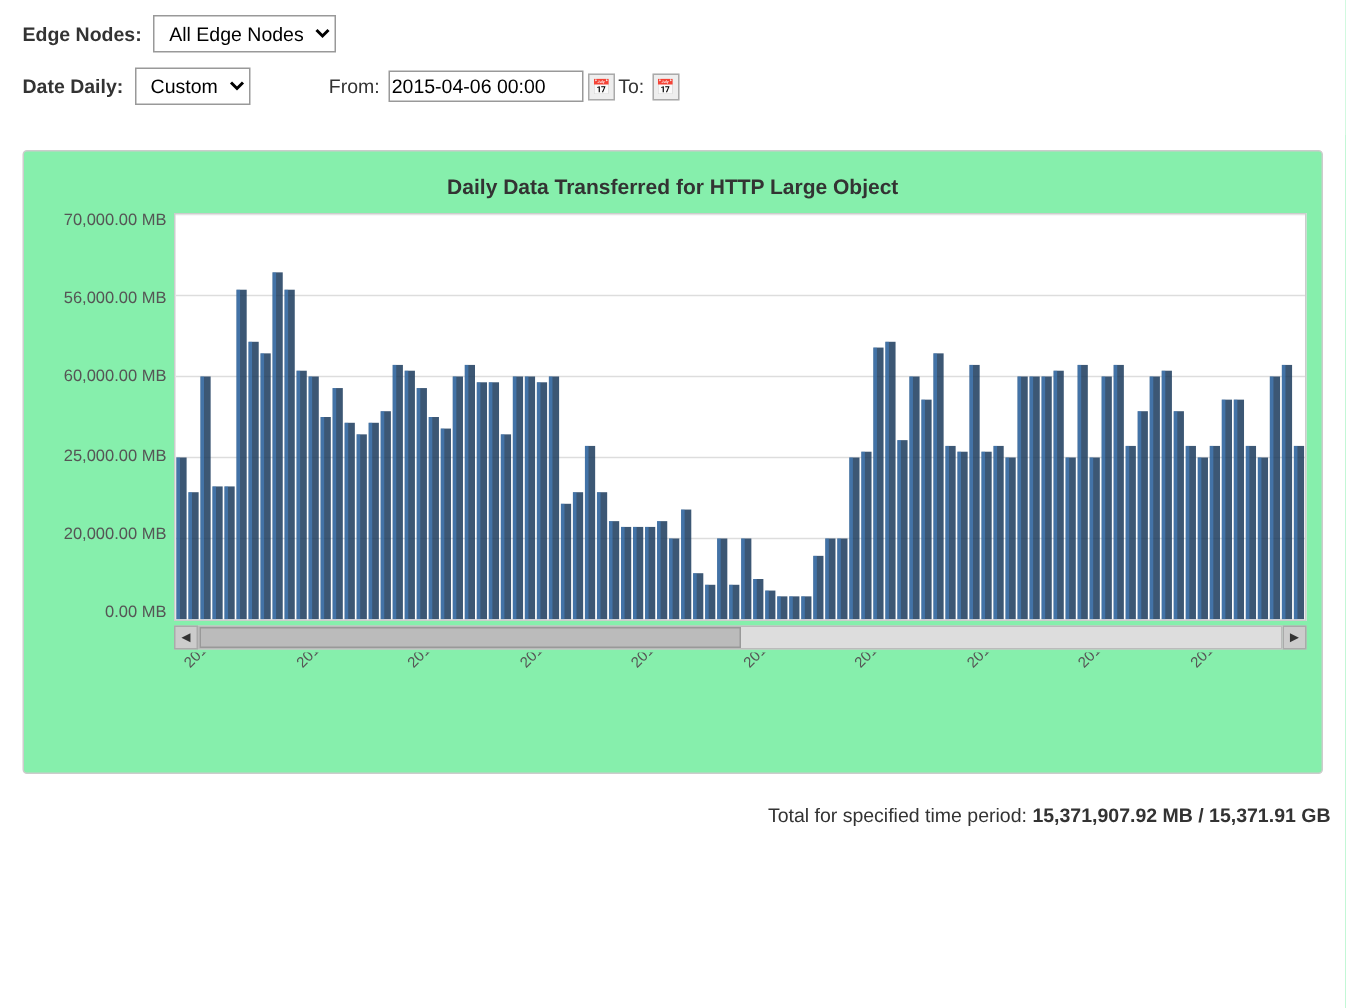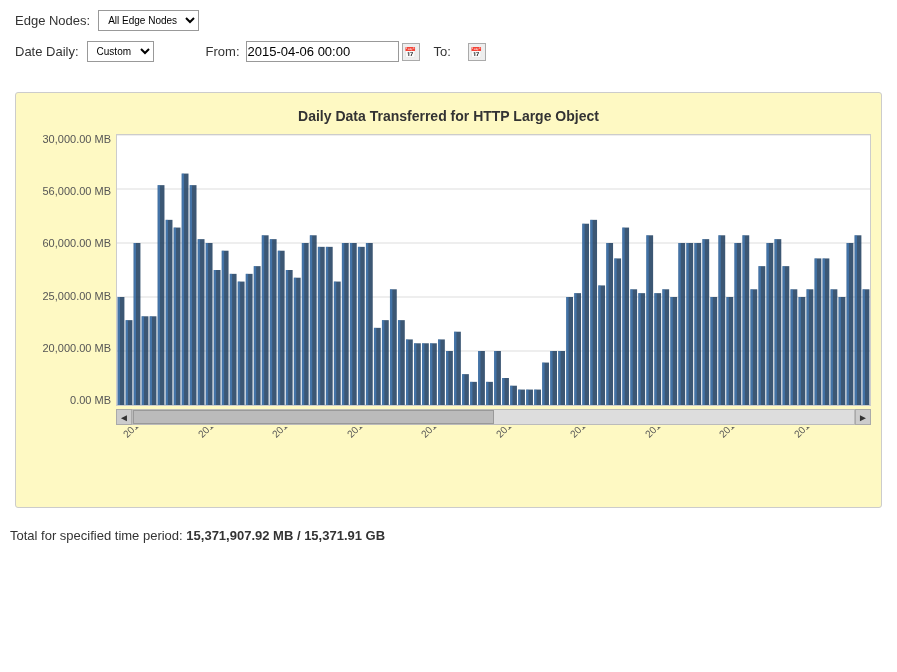--- a/index.html
+++ b/index.html
@@ -12,62 +12,63 @@
     .controls {
       padding: 10px 15px;
       background: #fff;
     }
     .control-row {
       display: flex;
       align-items: center;
       margin-bottom: 10px;
     }
     .control-label {
-      font-weight: normal;
+      font-weight: bold;
       margin-right: 8px;
       white-space: nowrap;
     }
     select {
       padding: 3px 5px;
-      font-size: 10px;
+      font-size: 13px;
       border: 1px solid #999;
       background: #fff;
       cursor: pointer;
+      text-align: right;
     }
     .date-input {
       border: 1px solid #999;
       padding: 2px 1px;
       font-size: 13px;
-      width: 153px;
+      width: 130px;
       background: #fff;
     }
     .cal-icon {
       display: inline-block;
       width: 18px;
       height: 18px;
       margin-left: 3px;
       cursor: pointer;
       vertical-align: middle;
       border: 1px solid #aaa;
       background: #eee;
       font-size: 10px;
       text-align: center;
       line-height: 18px;
     }
     .to-label {
-      margin: 0 14px;
+      margin: 0 2px;
     }
     .from-label {
       margin: 0 6px 0 0;
       padding-left: 44px;
     }
     .chart-container {
       margin: 10px 15px;
       border: 1px solid #ccc;
-      background: #fef9c3;
+      background: #86efac;
       border-radius: 3px;
       padding: 15px 10px 10px;
     }
     .chart-title {
       text-align: center;
       font-weight: bold;
       font-size: 14px;
       margin-bottom: 10px;
     }
     .chart-area {
@@ -151,21 +152,21 @@
     }
     .x-labels-container {
       display: flex;
       justify-content: space-between;
       width: 100%;
       padding: 0 5px;
       height: 70px;
       align-items: flex-start;
     }
     .total-row {
-      text-align: left;
+      text-align: right;
       padding: 10px;
       font-size: 13px;
       margin-top: 5px;
     }
     .total-row strong {
       font-weight: bold;
     }
   </style>
 </head>
 <body>
@@ -192,21 +193,21 @@
 
 <div class="chart-container">
   <div class="chart-title">Daily Data Transferred for HTTP Large Object</div>
   <div class="chart-area">
     <div class="y-axis" id="y-axis-container">
         <span class="y-axis-label">0.00 MB</span>
         <span class="y-axis-label">20,000.00 MB</span>
         <span class="y-axis-label">25,000.00 MB</span>
         <span class="y-axis-label">60,000.00 MB</span>
         <span class="y-axis-label">56,000.00 MB</span>
-        <span class="y-axis-label">30,000.00 MB</span>
+        <span class="y-axis-label">70,000.00 MB</span>
       </div>
     <div class="chart-inner">
       <svg class="chart-svg" id="chart-svg" viewBox="0 0 760 270" preserveAspectRatio="none">
 
         <line x1="0" y1="0" x2="760" y2="0" stroke="#ddd" stroke-width="1"></line>
         <line x1="0" y1="54" x2="760" y2="54" stroke="#ddd" stroke-width="1"></line>
         <line x1="0" y1="108" x2="760" y2="108" stroke="#ddd" stroke-width="1"></line>
         <line x1="0" y1="162" x2="760" y2="162" stroke="#ddd" stroke-width="1"></line>
         <line x1="0" y1="216" x2="760" y2="216" stroke="#ddd" stroke-width="1"></line>
         <line x1="0" y1="270" x2="760" y2="270" stroke="#ddd" stroke-width="1"></line>

